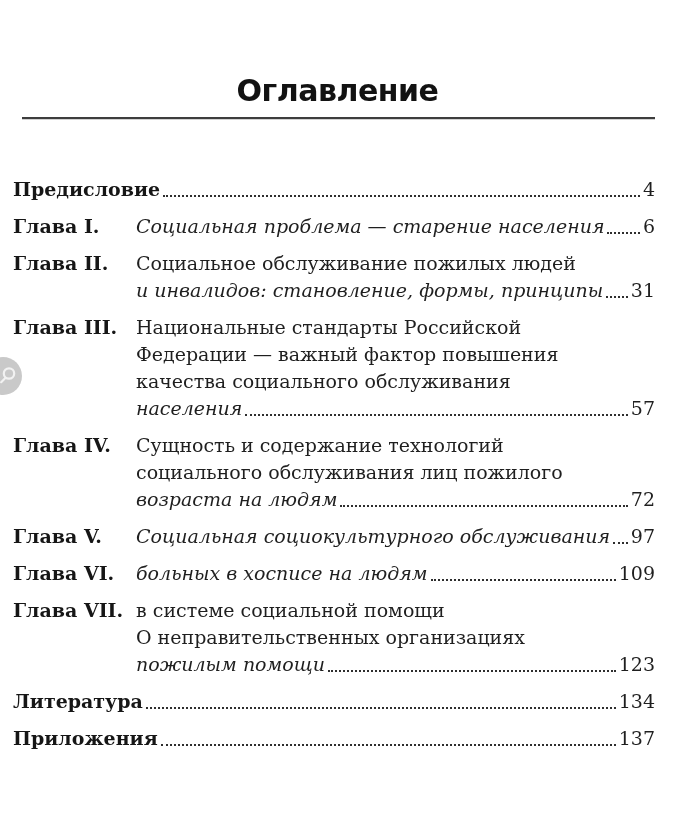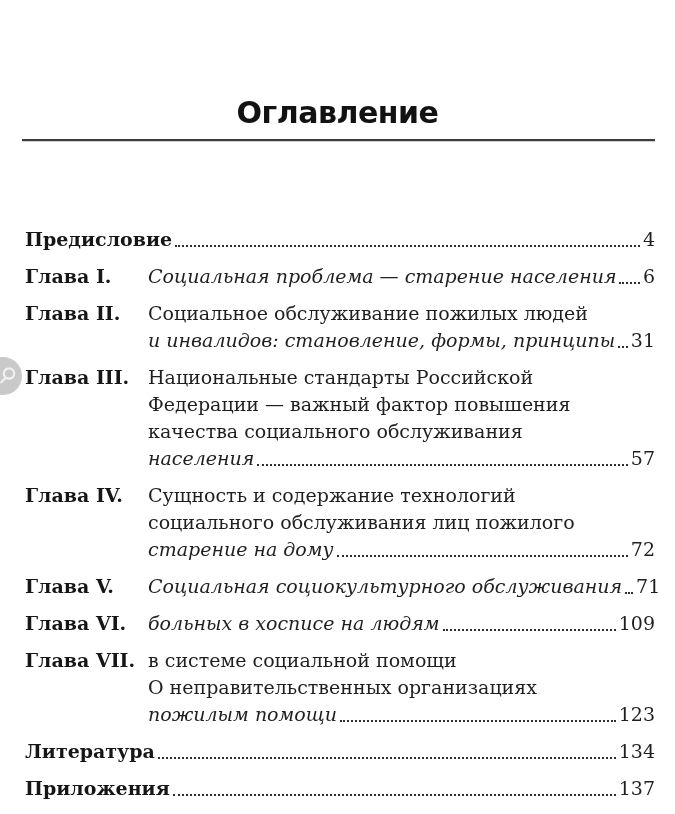--- a/index.html
+++ b/index.html
@@ -9,38 +9,37 @@
     height: 814px;
     background: #ffffff;
     overflow: hidden;
   }
   body {
     position: relative;
     font-family: "DejaVu Serif", "Liberation Serif", serif;
     color: #1f1f1f;
   }
   .page-title {
-    padding-top: 96px;
+    padding-top: 74px;
     text-align: center;
     font-family: "DejaVu Sans", "Liberation Sans", sans-serif;
     font-weight: bold;
     font-size: 30px;
     line-height: 34px;
     letter-spacing: -0.5px;
     color: #121212;
   }
   .title-rule {
     height: 2px;
     background: #3d3d3d;
     margin: 9px 20px 0 22px;
     box-shadow: 0 1px 0 rgba(0,0,0,0.18);
   }
   .toc {
-    padding: 57px 20px 0 25px;
-    margin-top: 28px;
+    padding: 57px 20px 0 13px;
   }
   .entry {
     display: flex;
     font-size: 19px;
     line-height: 27px;
     margin-bottom: 10px;
   }
   .entry .label {
     font-weight: bold;
     color: #161616;
@@ -139,34 +138,34 @@
       </div>
     </div>
   </div>
 
   <div class="entry chapter">
     <span class="label">Глава IV.</span>
     <div class="body">
       <div class="line">Сущность и содержание технологий</div>
       <div class="line">социального обслуживания лиц пожилого</div>
       <div class="lastline">
-        <span class="text">старение на дому</span>
+        <span class="text">возраста на людям</span>
         <span class="dots"></span>
         <span class="pagenum">72</span>
       </div>
     </div>
   </div>
 
   <div class="entry chapter">
     <span class="label">Глава V.</span>
     <div class="body">
       <div class="lastline">
         <span class="text">Социальная социокультурного обслуживания</span>
         <span class="dots"></span>
-        <span class="pagenum">71</span>
+        <span class="pagenum">97</span>
       </div>
     </div>
   </div>
 
   <div class="entry chapter">
     <span class="label">Глава VI.</span>
     <div class="body">
       <div class="lastline">
         <span class="text">больных в хосписе на людям</span>
         <span class="dots"></span>

